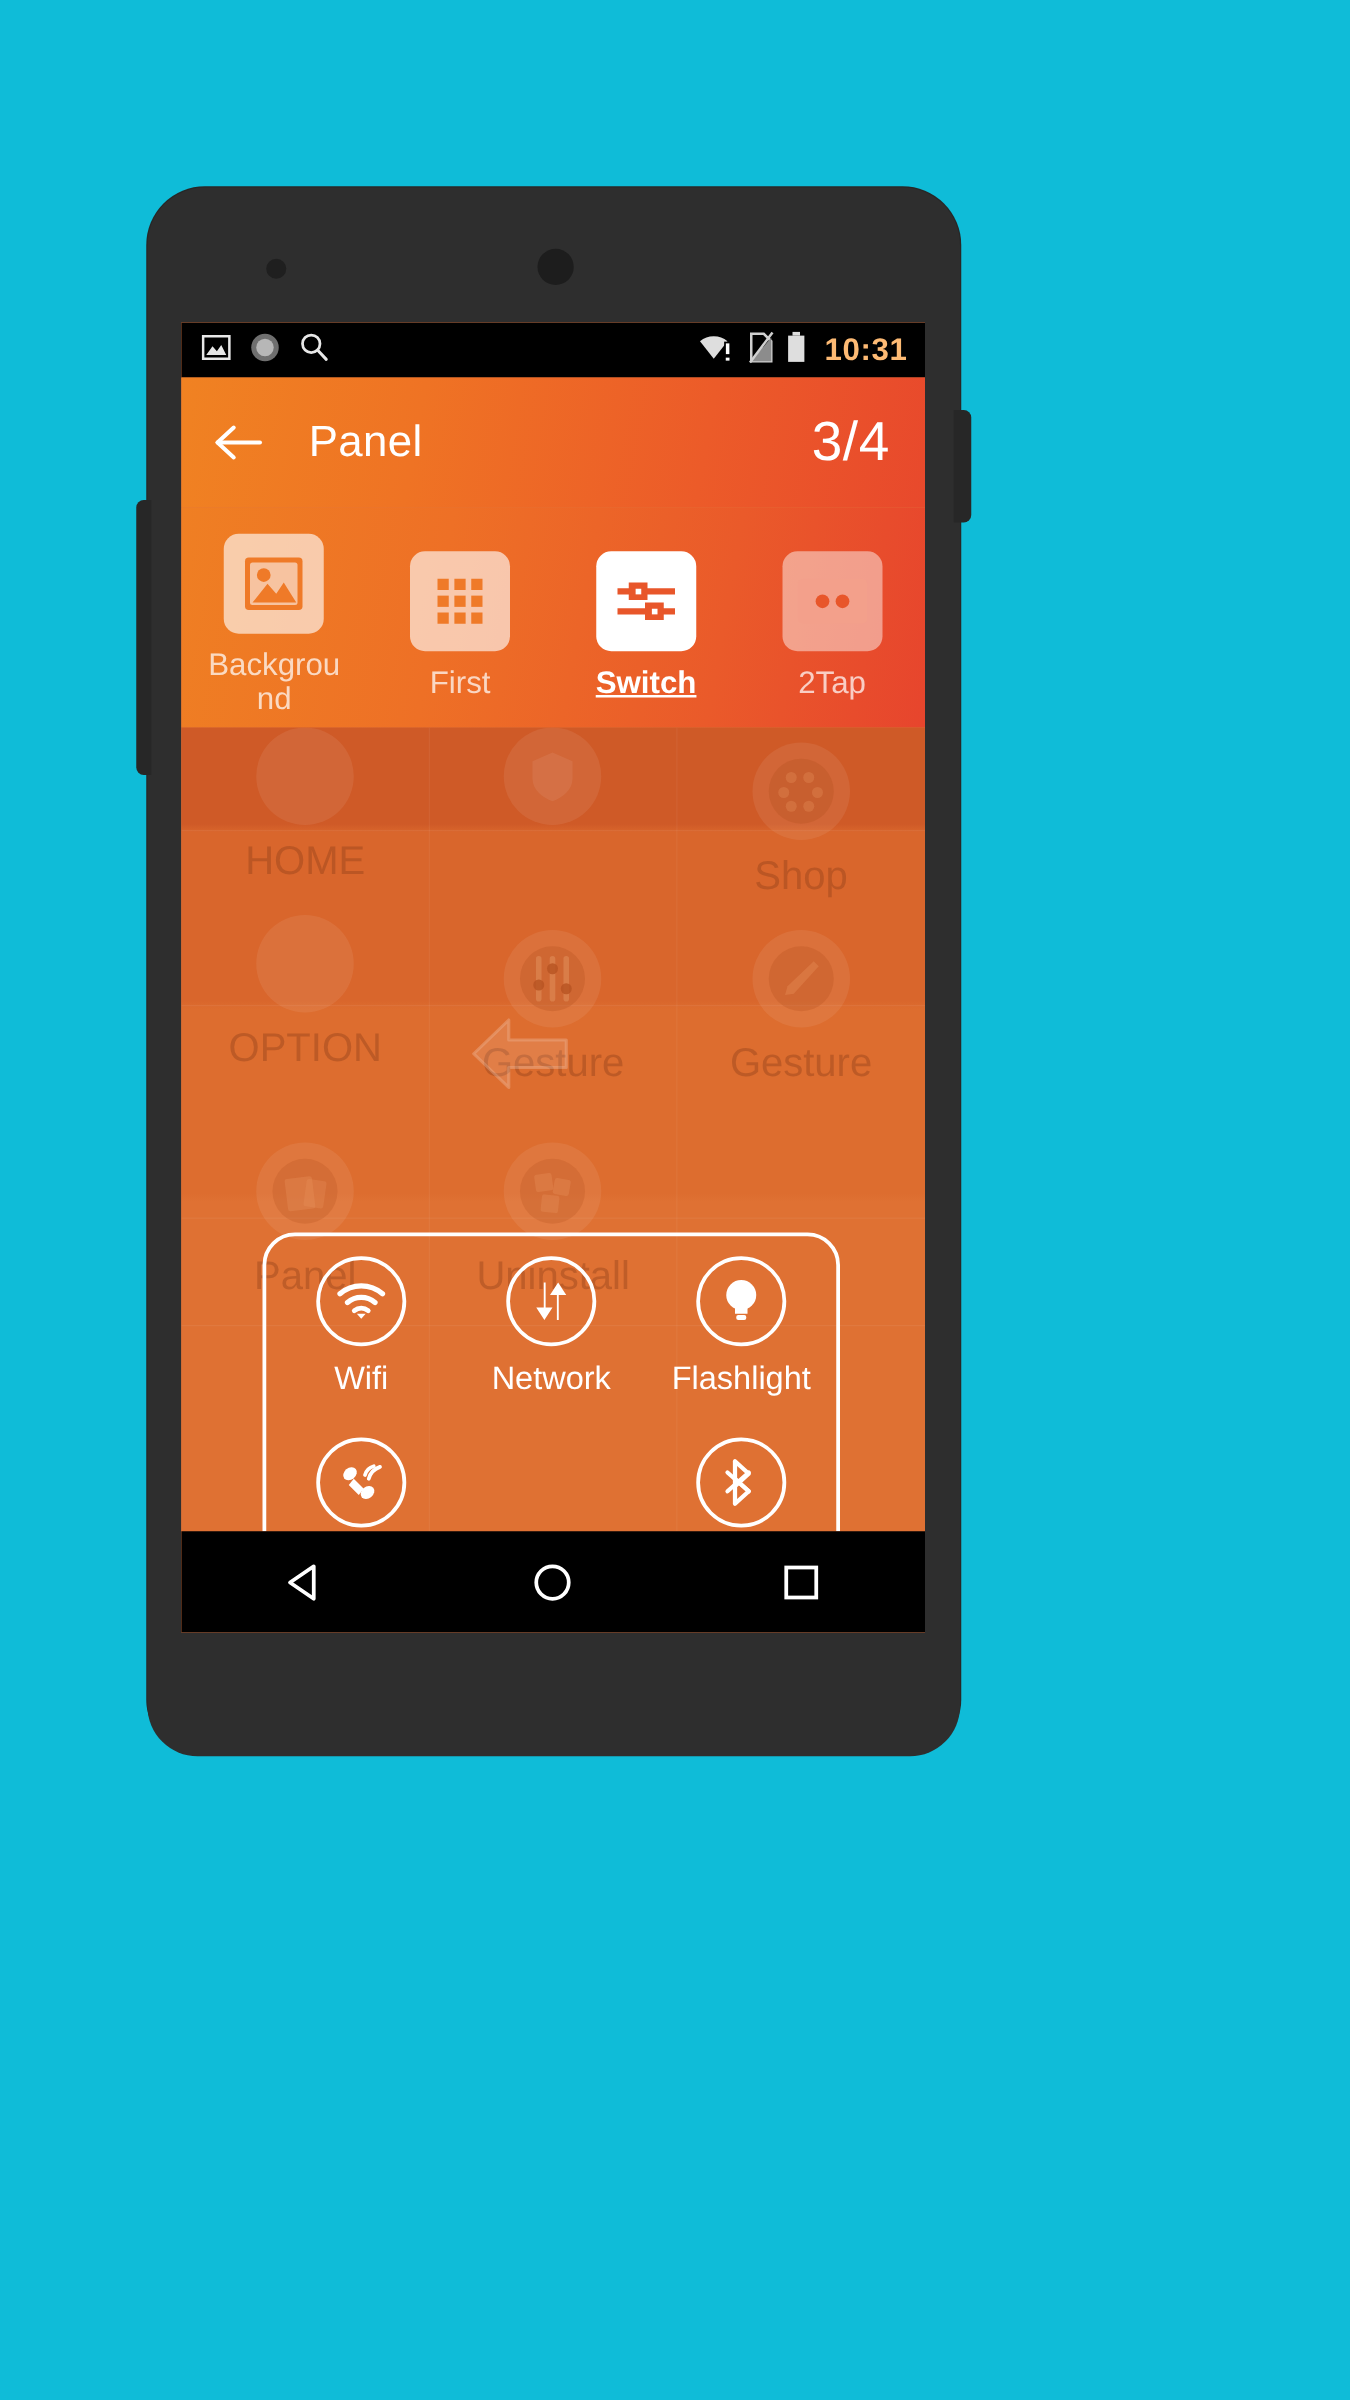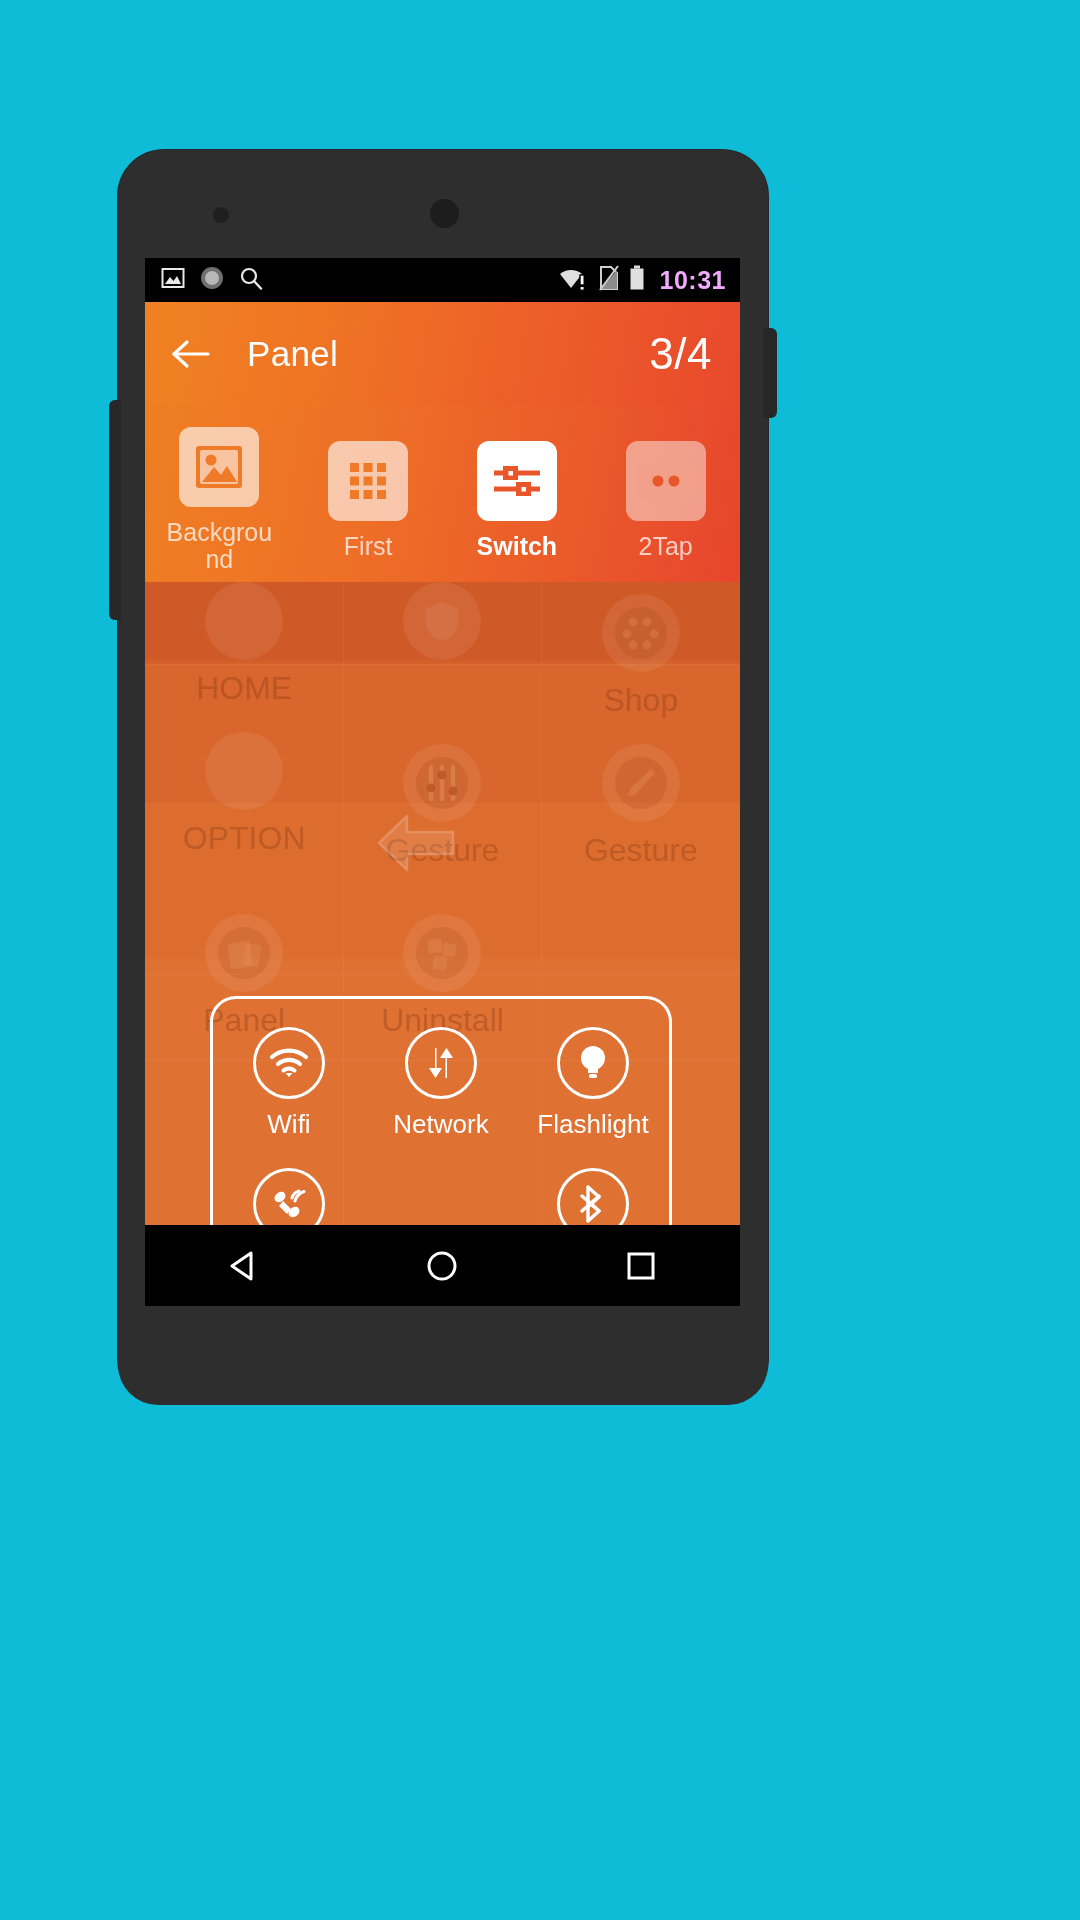--- a/index.html
+++ b/index.html
@@ -75,21 +75,21 @@
     height: 44px;
     background: #000;
     display: flex;
     align-items: center;
     padding: 0 14px 0 16px;
     box-sizing: border-box;
   }
   .sb-left { display: flex; align-items: center; gap: 14px; }
   .sb-right { margin-left: auto; display: flex; align-items: center; gap: 9px; }
   .sb-time {
-    color: #f0abfc; font-size: 25px; font-weight: bold;
+    color: #fdba74; font-size: 25px; font-weight: bold;
     letter-spacing: 0.5px; margin-left: 6px; text-align: right;
   }
 
   
   .appbar {
     position: relative;
     height: 104px;
     background: linear-gradient(100deg, #f08222 0%, #ef7324 32%, #ec5b29 70%, #e8492c 100%);
     display: flex;
     align-items: center;
@@ -129,21 +129,21 @@
   .tab.active .tab-icon { background: #ffffff; }
   .tab-label {
     margin-top: 12px;
     color: rgba(255,255,255,0.72);
     font-size: 25px;
     text-align: center;
     line-height: 1.08;
     max-width: 106px;
     word-break: break-word;
   }
-  .tab.active .tab-label { color: #ffffff; font-weight: bold; }
+  .tab.active .tab-label { color: #ffffff; font-weight: bold; text-decoration: underline; }
 
   
   .content {
     position: relative;
     height: 643px;
     background: linear-gradient(180deg, #cf5a27 0%, #cf5a27 12%, #d9662c 13%, #d9662c 34%,
                 #dd6d2f 35%, #dd6d2f 58%, #df7133 59%, #df7133 100%);
     overflow: hidden;
   }
   
@@ -181,29 +181,29 @@
   .cursor-arrow {
     position: absolute;
     left: 232px; top: 230px;
     width: 78px; height: 62px;
     opacity: .38;
   }
 
   
   .switch-panel {
     position: absolute;
-    left: 65px; top: 414px;
+    left: 65px; top: 404px;
     width: 462px; height: 450px;
     border: 3px solid #ffffff;
     border-radius: 26px;
     box-sizing: border-box;
     display: grid;
     grid-template-columns: repeat(3, 1fr);
     grid-template-rows: repeat(3, 1fr);
-    padding-top: 20px;
+    padding-top: 8px;
   }
   .sw-cell {
     display: flex; flex-direction: column;
     align-items: center; justify-content: flex-start;
     padding-top: 8px;
   }
   .sw-circle {
     width: 72px; height: 72px;
     border: 3px solid #fff;
     border-radius: 50%;

